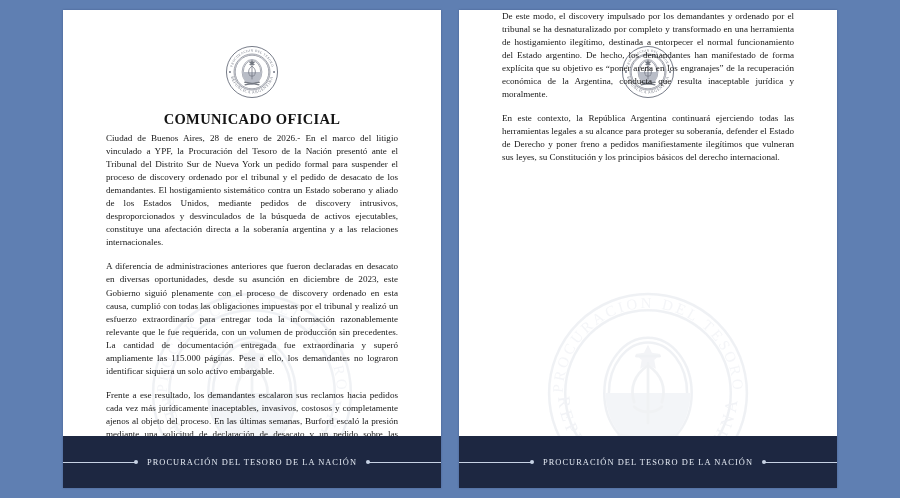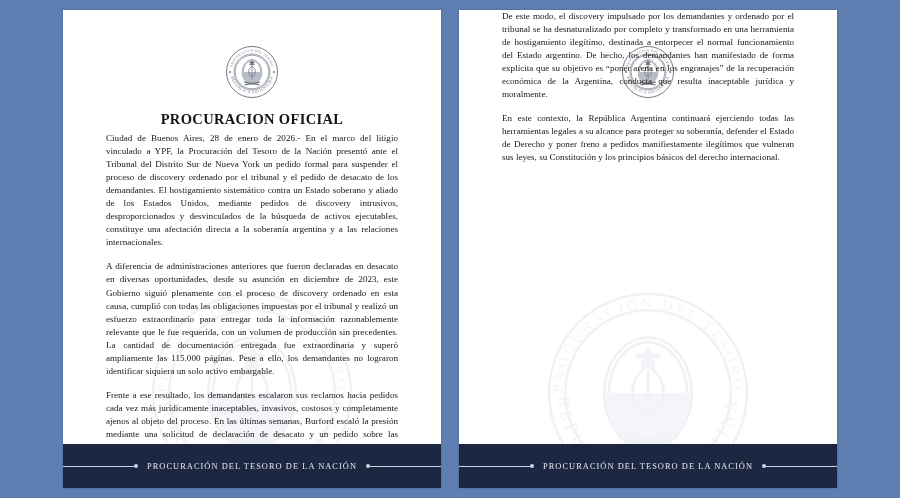--- a/index.html
+++ b/index.html
@@ -97,21 +97,21 @@
   .page-two .para:first-of-type { margin-top: 0; }
 
   .page-two .page-body { }
 
   
   .footer {
     position: absolute;
     left: 0;
     right: 0;
     bottom: 0;
-    height: 44px;
+    height: 52px;
     background: #1d2741;
     z-index: 4;
     display: flex;
     align-items: center;
     justify-content: center;
     overflow: hidden;
   }
   .footer-rule {
     flex: 1 1 auto;
     height: 1px;
@@ -233,21 +233,21 @@
             <text font-family="'Liberation Serif', serif" font-size="13.5" letter-spacing="2.3" fill="#6f7480">
               <textPath href="#arcB1" startOffset="50%" text-anchor="middle">REPUBLICA ARGENTINA</textPath>
             </text>
             <text font-family="'Liberation Serif', serif" font-size="11.5" letter-spacing="1.4" fill="#6f7480">
               <textPath href="#arcT1" startOffset="50%" text-anchor="middle">PROCURACION DEL TESORO</textPath>
             </text>
           </svg>
         </div>
       </div>
 
-      <h1 class="doc-title">PROCURACION OFICIAL</h1>
+      <h1 class="doc-title">COMUNICADO OFICIAL</h1>
 
       <p class="para">Ciudad de Buenos Aires, 28 de enero de 2026.- En el marco del litigio vinculado a YPF, la Procuración del Tesoro de la Nación presentó ante el Tribunal del Distrito Sur de Nueva York un pedido formal para suspender el proceso de discovery ordenado por el tribunal y el pedido de desacato de los demandantes. El hostigamiento sistemático contra un Estado soberano y aliado de los Estados Unidos, mediante pedidos de discovery intrusivos, desproporcionados y desvinculados de la búsqueda de activos ejecutables, constituye una afectación directa a la soberanía argentina y a las relaciones internacionales.</p>
       <p class="para">A diferencia de administraciones anteriores que fueron declaradas en desacato en diversas oportunidades, desde su asunción en diciembre de 2023, este Gobierno siguió plenamente con el proceso de discovery ordenado en esta causa, cumplió con todas las obligaciones impuestas por el tribunal y realizó un esfuerzo extraordinario para entregar toda la información razonablemente relevante que le fue requerida, con un volumen de producción sin precedentes. La cantidad de documentación entregada fue extraordinaria y superó ampliamente las 115.000 páginas. Pese a ello, los demandantes no lograron identificar siquiera un solo activo embargable.</p>
       <p class="para">Frente a ese resultado, los demandantes escalaron sus reclamos hacia pedidos cada vez más jurídicamente inaceptables, invasivos, costosos y completamente ajenos al objeto del proceso. En las últimas semanas, Burford escaló la presión mediante una solicitud de declaración de desacato y un pedido sobre las reservas de oro del BCRA.</p>
     </div>
 
     <div class="footer">
       <div class="footer-rule left"></div>
       <div class="footer-text">PROCURACIÓN DEL TESORO DE LA NACIÓN</div>
       <div class="footer-rule right"></div>

